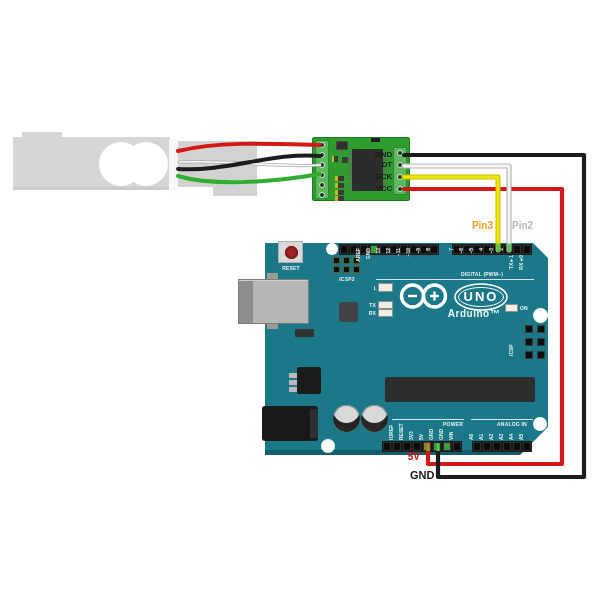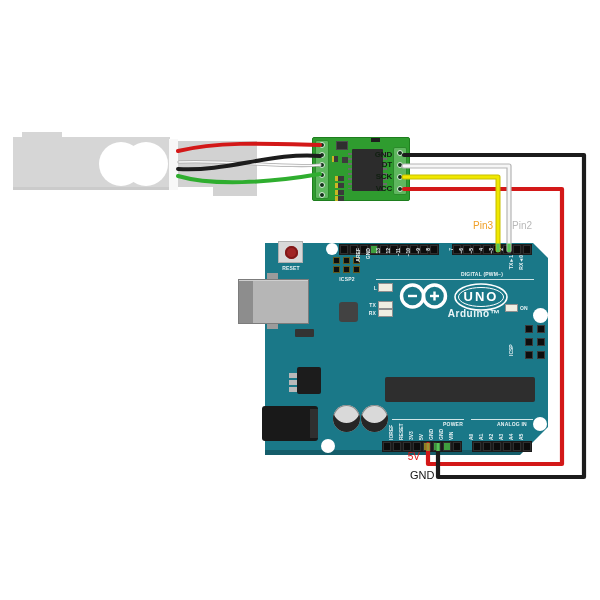--- a/index.html
+++ b/index.html
@@ -19,21 +19,21 @@
   
   .sk{position:absolute;font-weight:bold;font-size:5px;line-height:6px;color:#e8f2f4;letter-spacing:.2px;}
   .vlabel{position:absolute;font-weight:bold;font-size:5px;line-height:5px;height:5px;width:22px;
           color:#e8f2f4;transform-origin:0 100%;transform:rotate(-90deg);white-space:nowrap;}
   .vtop{text-align:right;}
   .vbot{text-align:left;}
   .wline{position:absolute;height:1px;background:rgba(240,248,248,.85);}
   .led{position:absolute;background:#efeee2;border:1px solid #8f8f8f;box-sizing:border-box;}
   .hxlabel{position:absolute;width:24px;text-align:right;font-weight:bold;font-size:8px;
            line-height:8px;color:#102010;letter-spacing:-.2px;}
-  .note{position:absolute;font-weight:normal;font-size:10px;line-height:10px;}
+  .note{position:absolute;font-weight:bold;font-size:10px;line-height:10px;}
   svg{position:absolute;left:0;top:0;pointer-events:none;}
 </style>
 </head>
 <body>
 
 <div class="stage">
 
   <div class="abs" style="left:22px;top:132px;width:40px;height:6px;background:#d6d6d6;"></div>
   <div class="abs" style="left:13px;top:137px;width:157px;height:53px;background:#d6d6d6;box-shadow:inset 0 -3px 0 rgba(0,0,0,.05);"></div>
   <div class="abs circle" style="left:99px;top:142px;width:44px;height:44px;background:#ffffff;"></div>

